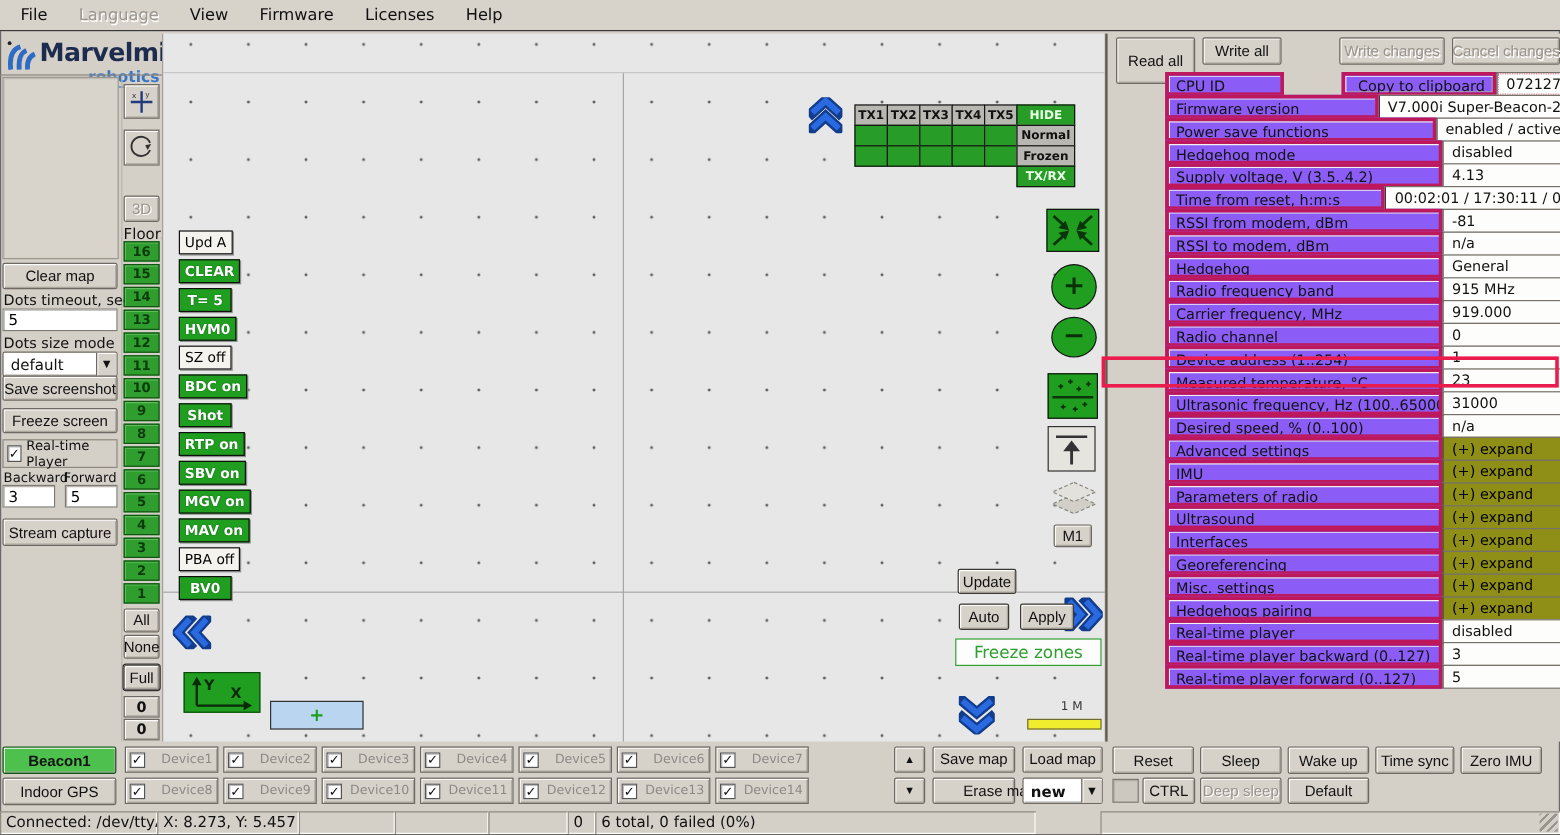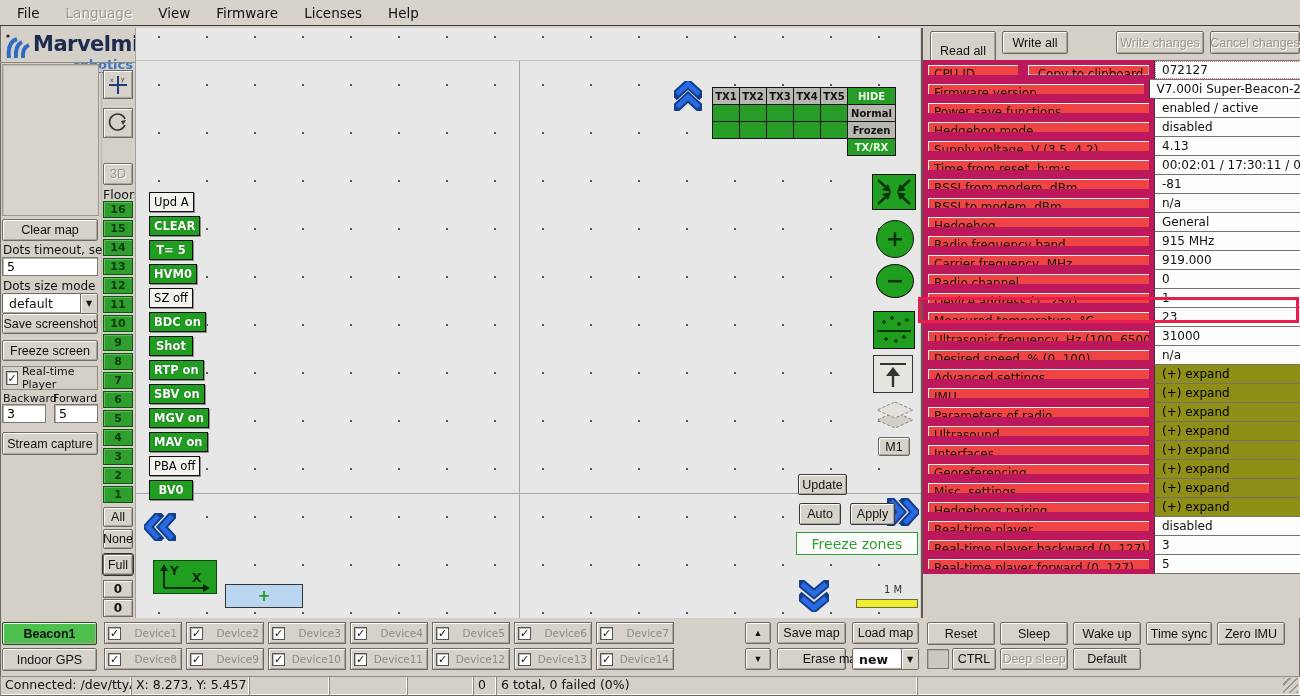--- a/index.html
+++ b/index.html
@@ -50,21 +50,21 @@
   .circle{border-radius:50%;background:#1f9e1f;color:#0a300a;font-weight:bold;font-size:22px;line-height:1;}
   .chev{position:absolute;}
   .fz{position:absolute;left:660px;top:504px;width:122px;height:23px;background:#fdfdfd;border:1px solid #2f9e2f;color:#2f9e2f;font-size:14px;display:flex;align-items:center;justify-content:center;}
   .scale-label{position:absolute;left:748px;top:556px;font-size:10px;color:#333;}
   .scale-bar{position:absolute;left:720px;top:571px;width:62px;height:9px;background:#f0ec2e;border:1px solid #6e6a40;}
   .bluebox{position:absolute;left:89px;top:556px;width:78px;height:24px;background:#b9d5ef;border:1px solid #333;display:flex;align-items:center;justify-content:center;color:#1f9e1f;font-weight:bold;font-size:15px;}
   .originbox{position:absolute;left:17px;top:532px;width:64px;height:34px;background:#1f9e1f;border:1px solid #0c4a0c;}
   
   .rpanel{position:absolute;left:921px;top:28px;width:379px;height:590px;background:#d4d0c8;border-left:2px solid #5f5b54;}
   .prow{display:flex;height:20px;margin-top:-1px;}
-  .plabel{width:231px;background:#ef4444;border:5px solid #be185d;box-shadow:inset 1px 1px 0 #f3f1ea;font-size:12px;padding:2px 0 0 6px;overflow:hidden;white-space:nowrap;}
+  .plabel{width:231px;background:#8b5cf6;border:3px solid #be185d;box-shadow:inset 1px 1px 0 #f3f1ea;font-size:12px;padding:2px 0 0 6px;overflow:hidden;white-space:nowrap;margin-left:48px;}
   .pvalue{flex:1;background:#fdfdfb;border:1px solid #76726b;border-left:1px solid #3c3a36;font-size:12px;padding:2px 0 0 7px;white-space:nowrap;}
   .prow.expand .pvalue{background:#8f8f17;color:#000;}
   #prow-list{position:absolute;left:0;top:52px;width:379px;}
   .cpu-row{position:absolute;left:0;top:32px;width:379px;display:flex;height:20px;}
   .hl-red{position:absolute;left:918px;top:297px;width:381px;height:26px;border:3px solid #ea1c4d;pointer-events:none;z-index:20;}
   
   .devrow{position:absolute;left:104px;display:flex;gap:4px;}
   .devcell{width:78px;height:22px;background:#d6d2ca;border:1px solid #6e6a63;box-shadow:inset 1px 1px 0 #fdfcf9,inset -1px -1px 0 #aaa69e;display:flex;align-items:center;justify-content:space-between;padding:0 4px 0 3px;}
   .devlabel{font-size:10.5px;color:#8b8b86;}
   
@@ -522,15 +522,15 @@
 <button class="btn" style="left:952px;top:648px;width:44px;height:22px;">CTRL</button>
 <button class="btn dis" style="left:1000px;top:648px;width:68px;height:22px;">Deep sleep</button>
 <button class="btn" style="left:1073px;top:648px;width:68px;height:22px;">Default</button>
 
 <div class="ssec" style="left:0;width:131px;">Connected: /dev/ttyACM0</div>
 <div class="ssec" style="left:131px;width:118px;">X: 8.273, Y: 5.457</div>
 <div class="ssec" style="left:249px;width:80px;"></div>
 <div class="ssec" style="left:329px;width:78px;"></div>
 <div class="ssec" style="left:407px;width:66px;"></div>
 <div class="ssec" style="left:473px;width:23px;">0</div>
-<div class="ssec" style="left:496px;width:421px;">6 total, 0 failed (0%)</div>
+<div class="ssec" style="left:496px;width:367px;">6 total, 0 failed (0%)</div>
 <div class="ssec" style="left:917px;width:383px;"></div>
 <div class="grip"></div>
 
 </body></html>

